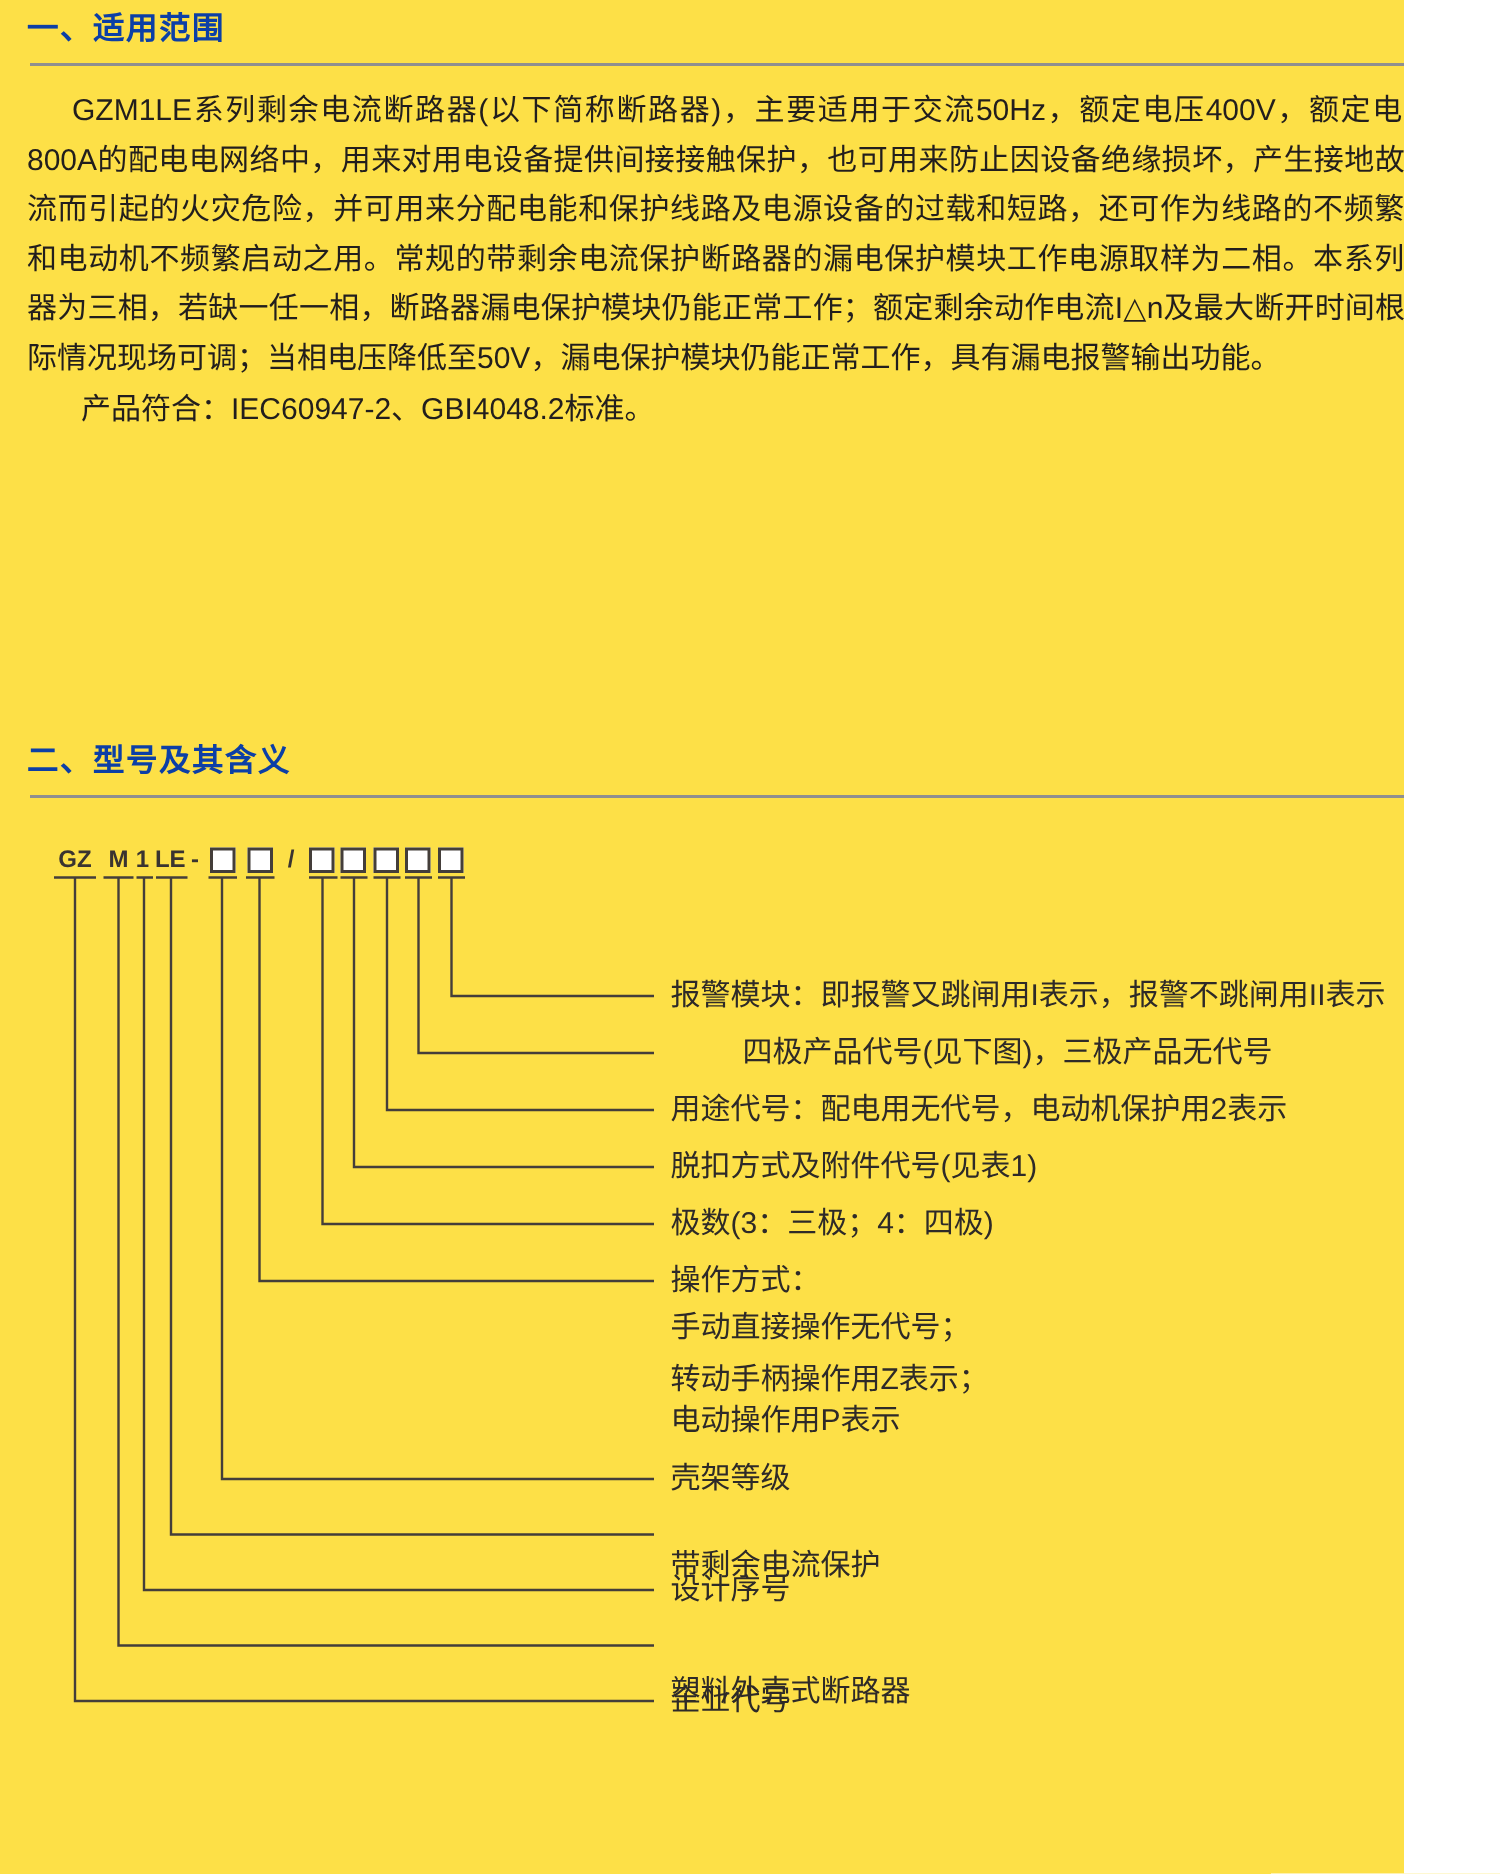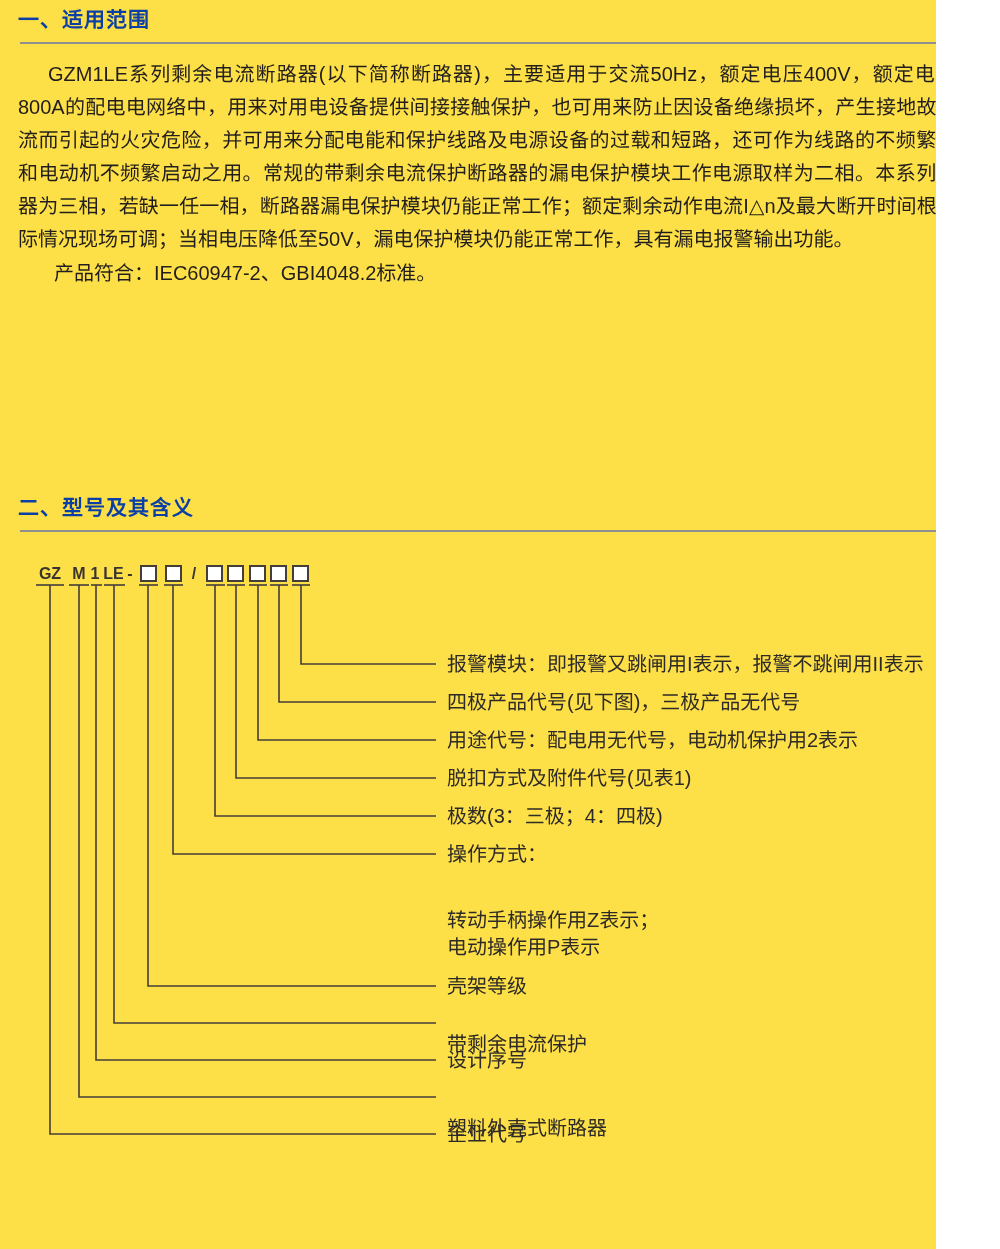--- a/index.html
+++ b/index.html
@@ -95,25 +95,26 @@
         <polyline points="173,30 173,299 436,299"></polyline>
         <polyline points="148,30 148,431 436,431"></polyline>
         <polyline points="114,30 114,468 436,468"></polyline>
         <polyline points="96,30 96,505 436,505"></polyline>
         <polyline points="79,30 79,542 436,542"></polyline>
         <polyline points="50,30 50,579 436,579"></polyline>
       </g>
     </svg>
 
     <div class="dlabel" style="top:96px;">报警模块：即报警又跳闸用I表示，报警不跳闸用II表示</div>
-    <div class="dlabel" style="top:134px;">四极产品代号(见下图)，三极产品无代号</div>
+    <div class="dlabel" style="top:134px;margin-left:48px;">四极产品代号(见下图)，三极产品无代号</div>
     <div class="dlabel" style="top:172px;">用途代号：配电用无代号，电动机保护用2表示</div>
     <div class="dlabel" style="top:210px;">脱扣方式及附件代号(见表1)</div>
     <div class="dlabel" style="top:248px;">极数(3：三极；4：四极)</div>
     <div class="dlabel" style="top:286px;">操作方式：</div>
+    <div class="dlabel" style="top:317px;">手动直接操作无代号；</div>
     <div class="dlabel" style="top:352px;">转动手柄操作用Z表示；</div>
     <div class="dlabel" style="top:379px;">电动操作用P表示</div>
     <div class="dlabel" style="top:418px;">壳架等级</div>
     <div class="dlabel" style="top:476px;">带剩余电流保护</div>
     <div class="dlabel" style="top:492px;">设计序号</div>
     <div class="dlabel" style="top:560px;">塑料外壳式断路器</div>
     <div class="dlabel" style="top:566px;">企业代号</div>
   </div>
 
 </div>

